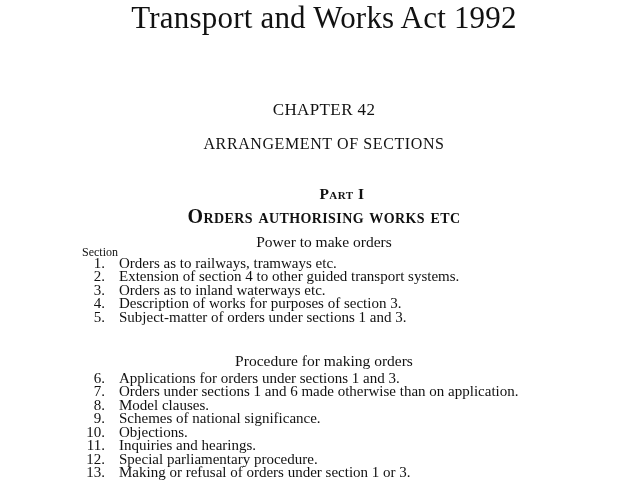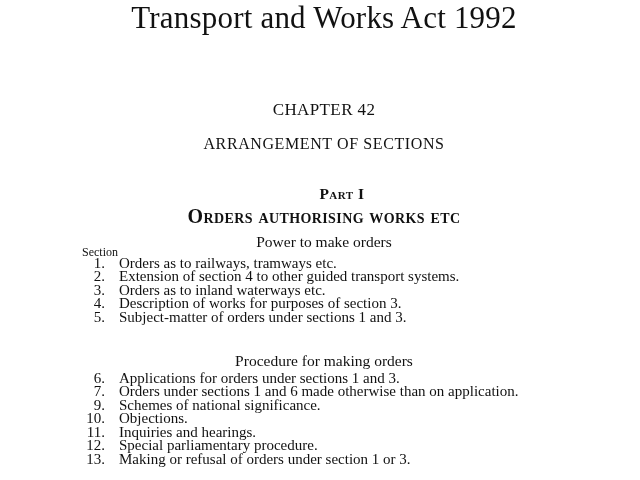--- a/index.html
+++ b/index.html
@@ -135,20 +135,23 @@
   <div class="centered-block group-heading heading-procedure">Procedure for making orders</div>
 
   <div class="section-list list-2">
     <div class="section-row">
       <span class="section-num">6.</span><span class="section-text">Applications for orders under sections 1 and 3.</span>
     </div>
     <div class="section-row">
       <span class="section-num">7.</span><span class="section-text">Orders under sections 1 and 6 made otherwise than on application.</span>
     </div>
     <div class="section-row">
+      <span class="section-num">8.</span><span class="section-text">Model clauses.</span>
+    </div>
+    <div class="section-row">
       <span class="section-num">9.</span><span class="section-text">Schemes of national significance.</span>
     </div>
     <div class="section-row">
       <span class="section-num">10.</span><span class="section-text">Objections.</span>
     </div>
     <div class="section-row">
       <span class="section-num">11.</span><span class="section-text">Inquiries and hearings.</span>
     </div>
     <div class="section-row">
       <span class="section-num">12.</span><span class="section-text">Special parliamentary procedure.</span>

